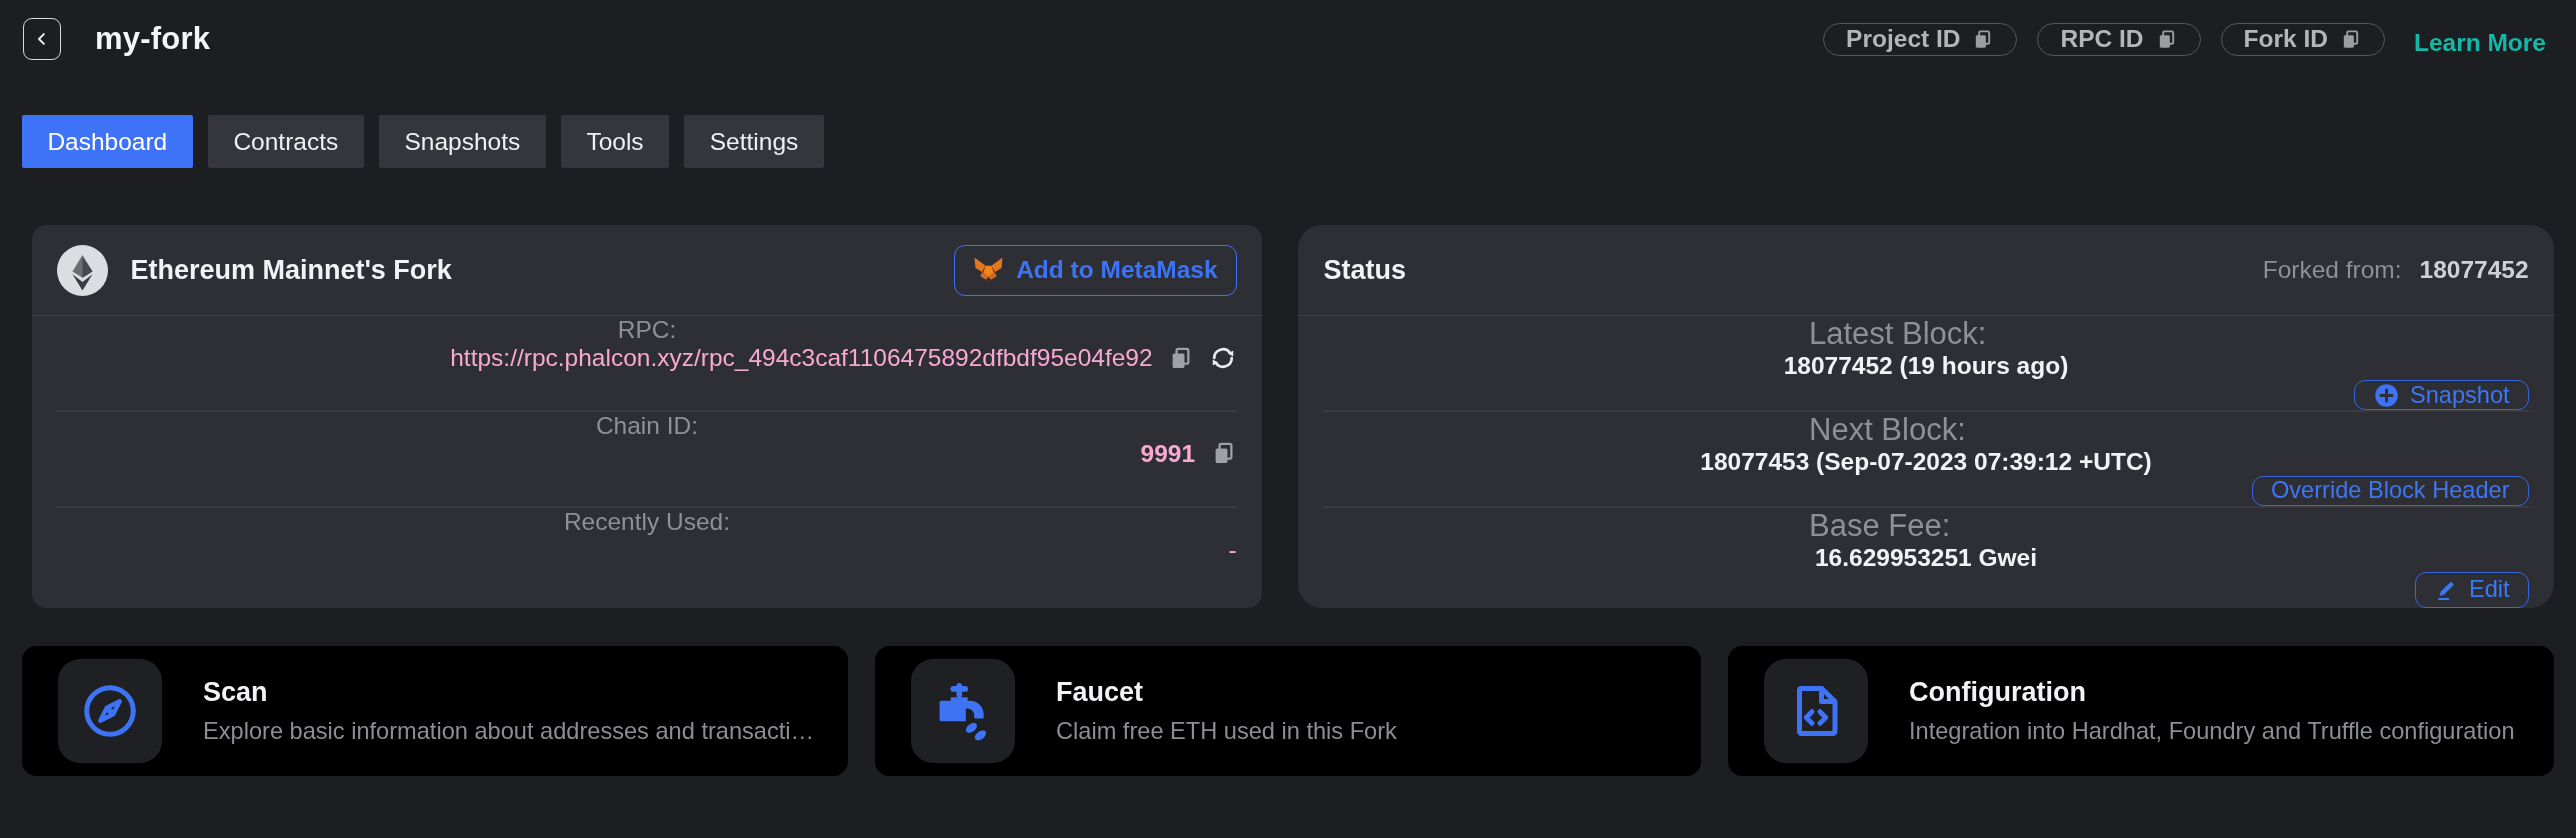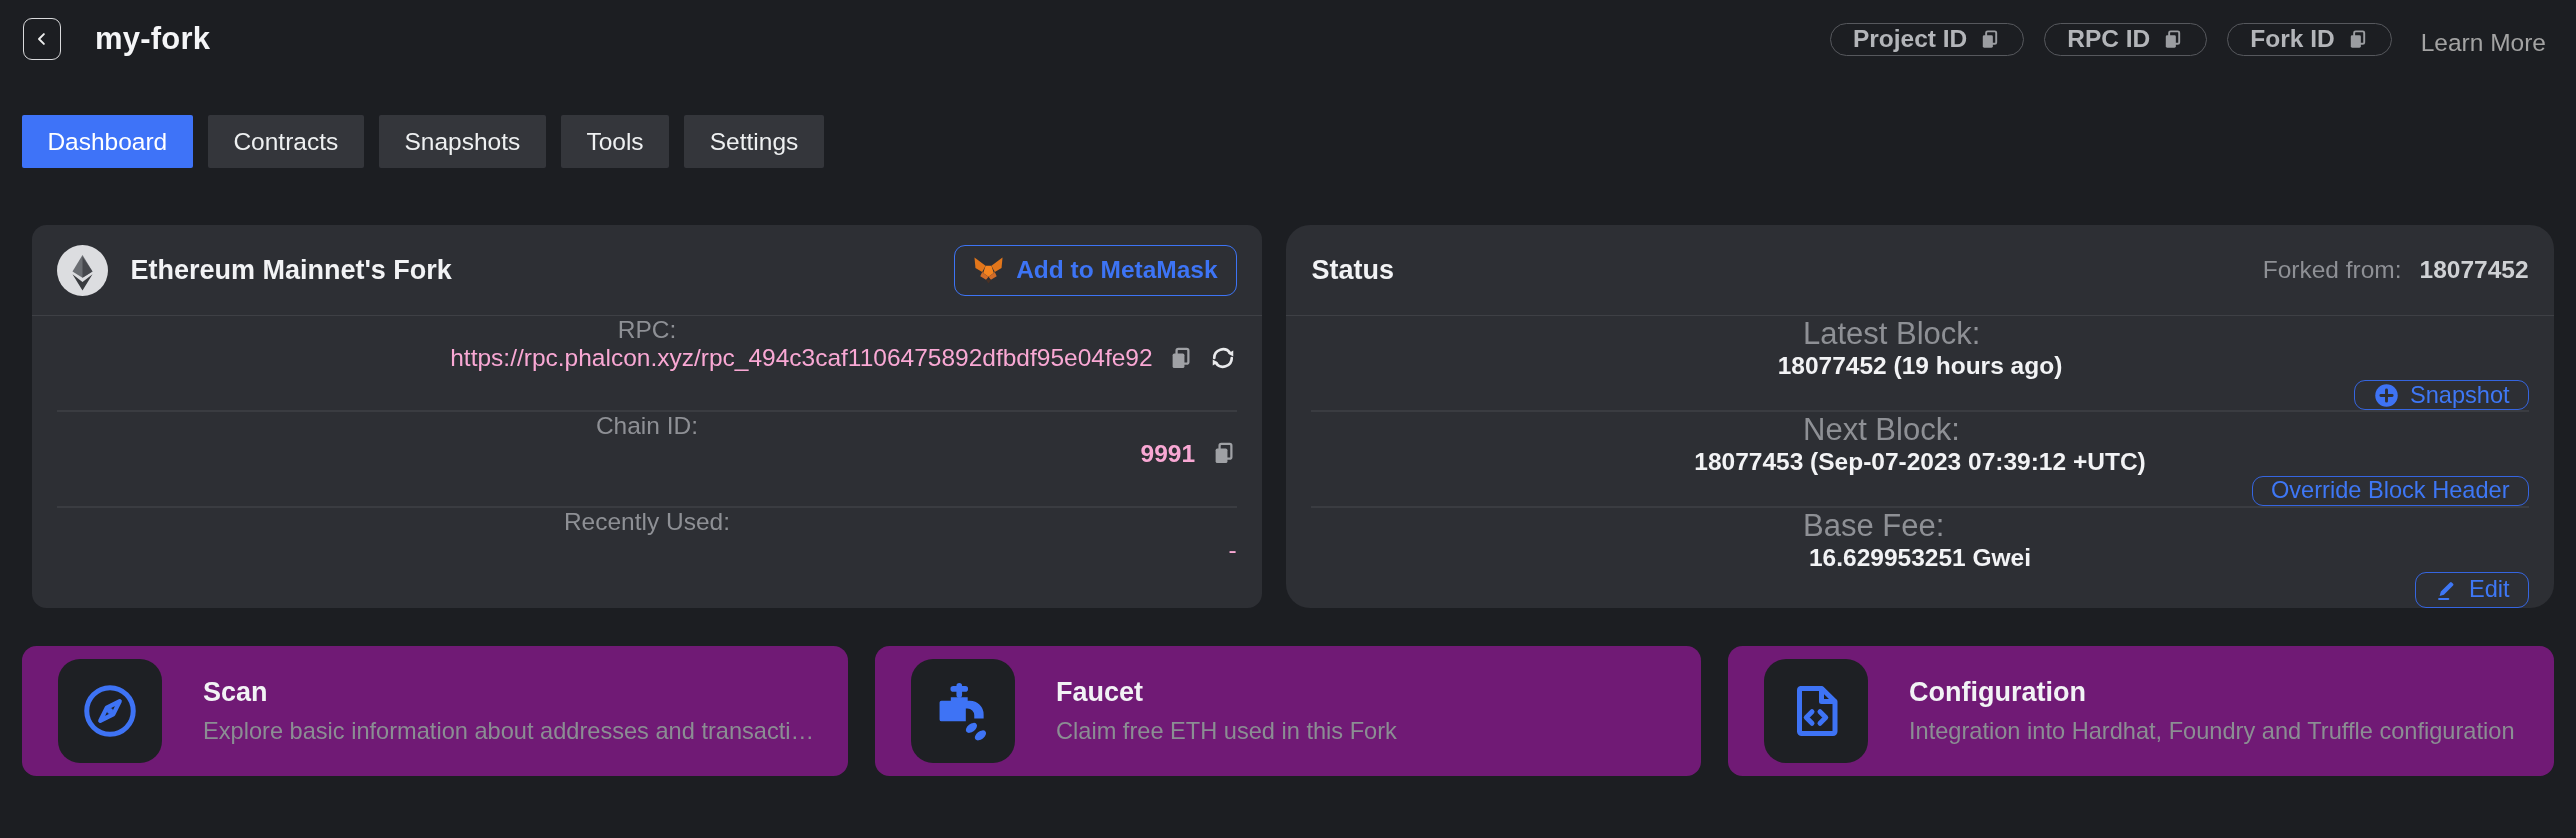--- a/index.html
+++ b/index.html
@@ -8,31 +8,31 @@
 
   
   .topbar { display:flex; align-items:center; padding:14.5px 30px 0 23px; height:64px; }
   .back-btn { width:38px; height:42px; border:1.8px solid #d9dadc; border-radius:9px;
               background:transparent; display:flex; align-items:center; justify-content:center; cursor:pointer; }
   .page-title { margin-left:34px; font-size:31px; font-weight:700; color:#f4f5f7; letter-spacing:0.2px; }
   .topbar-right { margin-left:auto; display:flex; align-items:center; gap:20px; }
   .pill { height:33px; padding:0 22px; border:1.8px solid #56585d; border-radius:23.6px;
           background:transparent; display:flex; align-items:center; gap:11px;
           color:#b3b5b9; font-size:24.5px; font-weight:600; cursor:pointer; }
-  .learn-more { color:#a3a3a3; font-size:24.5px; font-weight:400; margin-left:9px; cursor:pointer;margin-top:8px; }
+  .learn-more { color:#14b8a6; font-size:24.5px; font-weight:700; margin-left:9px; cursor:pointer;margin-top:8px; }
 
   
   .tabs { display:flex; gap:15.4px; margin:51px 0 0 22px; }
   .tab { height:53px; padding:0 25.4px; border-radius:2px; background:#34363b;
          color:#eef0f1; font-size:24.5px; display:flex; align-items:center; cursor:pointer; }
   .tab.active { background:#3e73f8; color:#ffffff; }
 
   
   .content { margin:57px 22px 0; }
-  .top-row { display:flex; gap:24px;padding-left:10px; }
+  .top-row { display:flex; gap:36px;padding-left:10px; }
   .card { background:#2d2f34; border-radius:14.5px; }
   .fork-card { width:1230px; }
   .status-card { flex:1;border-radius:24px; }
   .card-header { height:91px; display:flex; align-items:center; padding:0 25.4px;
                  border-bottom:1.8px solid #3e4045; }
   .card-title { font-size:27px; font-weight:700; color:#f2f3f5; }
   .eth-badge { width:51px; height:51px; margin-right:22px; flex:0 0 auto; }
   .mm-btn { margin-left:auto; height:51px; padding:0 18px; border:1.8px solid #3d74f5; border-radius:11px;
             background:transparent; display:flex; align-items:center; gap:11.8px;
             color:#3d74f5; font-size:24.5px; font-weight:600; cursor:pointer; }
@@ -49,21 +49,21 @@
   .row-value.bold { font-weight:700; }
   .status-label { width:234px; color:#8e9095; font-size:31px; flex:0 0 auto; }
   .status-value { color:#f2f3f5; font-size:24.5px; font-weight:700; }
   .status-btn { margin-left:auto; height:49px; padding:0 18px; border:1.8px solid #3565e0; border-radius:11px;
                 background:transparent; display:flex; align-items:center; gap:10px;
                 color:#3e77f5; font-size:23.6px; cursor:pointer; white-space:nowrap; }
   .icon-btn { background:none; border:none; padding:0; display:flex; align-items:center; cursor:pointer; }
 
   
   .bottom-row { display:flex; gap:27px; margin-top:38px; }
-  .tool-card { flex:1; height:130px; border-radius:14.5px; background:#701a75;
+  .tool-card { flex:1; height:130px; border-radius:14.5px; background:#000000;
                display:flex; align-items:center; padding:0 31px 0 36px; cursor:pointer; min-width:0; }
   .tool-icon-tile { width:104px; height:104px; background:#1e2024; border-radius:22px;
                     display:flex; align-items:center; justify-content:center; flex:0 0 auto; }
   .tool-text { margin-left:41px; min-width:0; flex:1; }
   .tool-title { font-size:27px; font-weight:600; color:#f2f3f5; }
   .tool-desc { font-size:23.6px; color:#8b8e93; margin-top:10px;
                white-space:nowrap; overflow:hidden; text-overflow:ellipsis; }
 </style>
 </head>
 <body>

